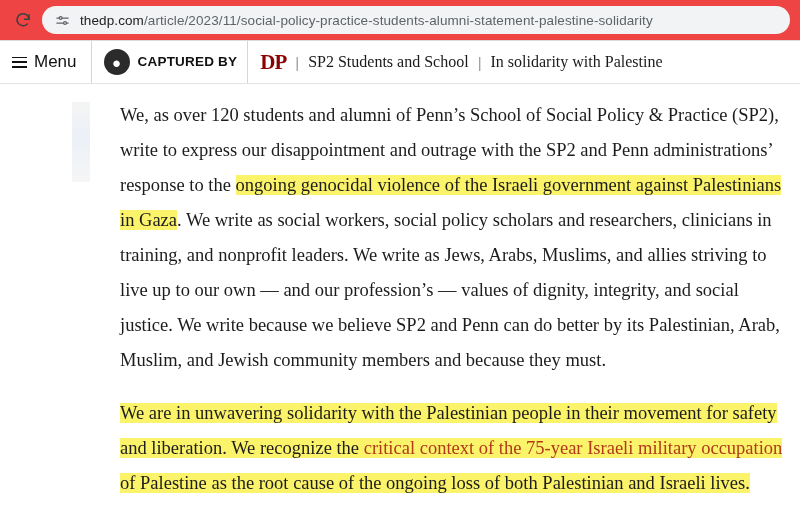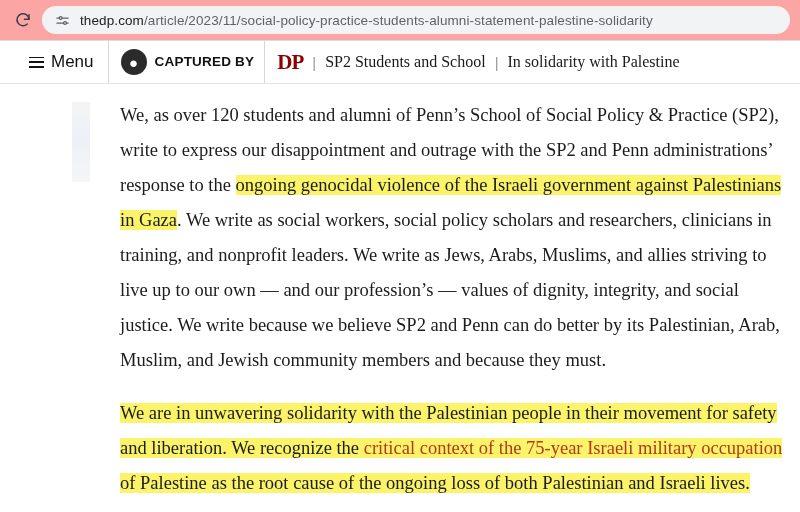--- a/index.html
+++ b/index.html
@@ -17,21 +17,21 @@
     position: relative;
     width: 800px;
     height: 512px;
     background: #ffffff;
   }
 
   
   .urlbar-row {
     position: relative;
     height: 40px;
-    background: #fca5a5;
+    background: #ef4444;
     display: flex;
     align-items: center;
     padding: 16px 10px;
     box-sizing: border-box;
   }
   .reload-btn {
     width: 26px;
     height: 26px;
     flex: 0 0 26px;
     display: flex;
@@ -79,21 +79,21 @@
     width: 100%;
   }
 
   
   .banner {
     position: relative;
     height: 42px;
     background: #ffffff;
     display: flex;
     align-items: center;
-    padding-left: 25px;
+    padding-left: 8px;
     box-sizing: border-box;
     overflow: hidden;
   }
   .menu-btn {
     display: flex;
     align-items: center;
     gap: 7px;
     font-size: 17px;
     color: #111111;
     padding: 0 10px 0 4px;

